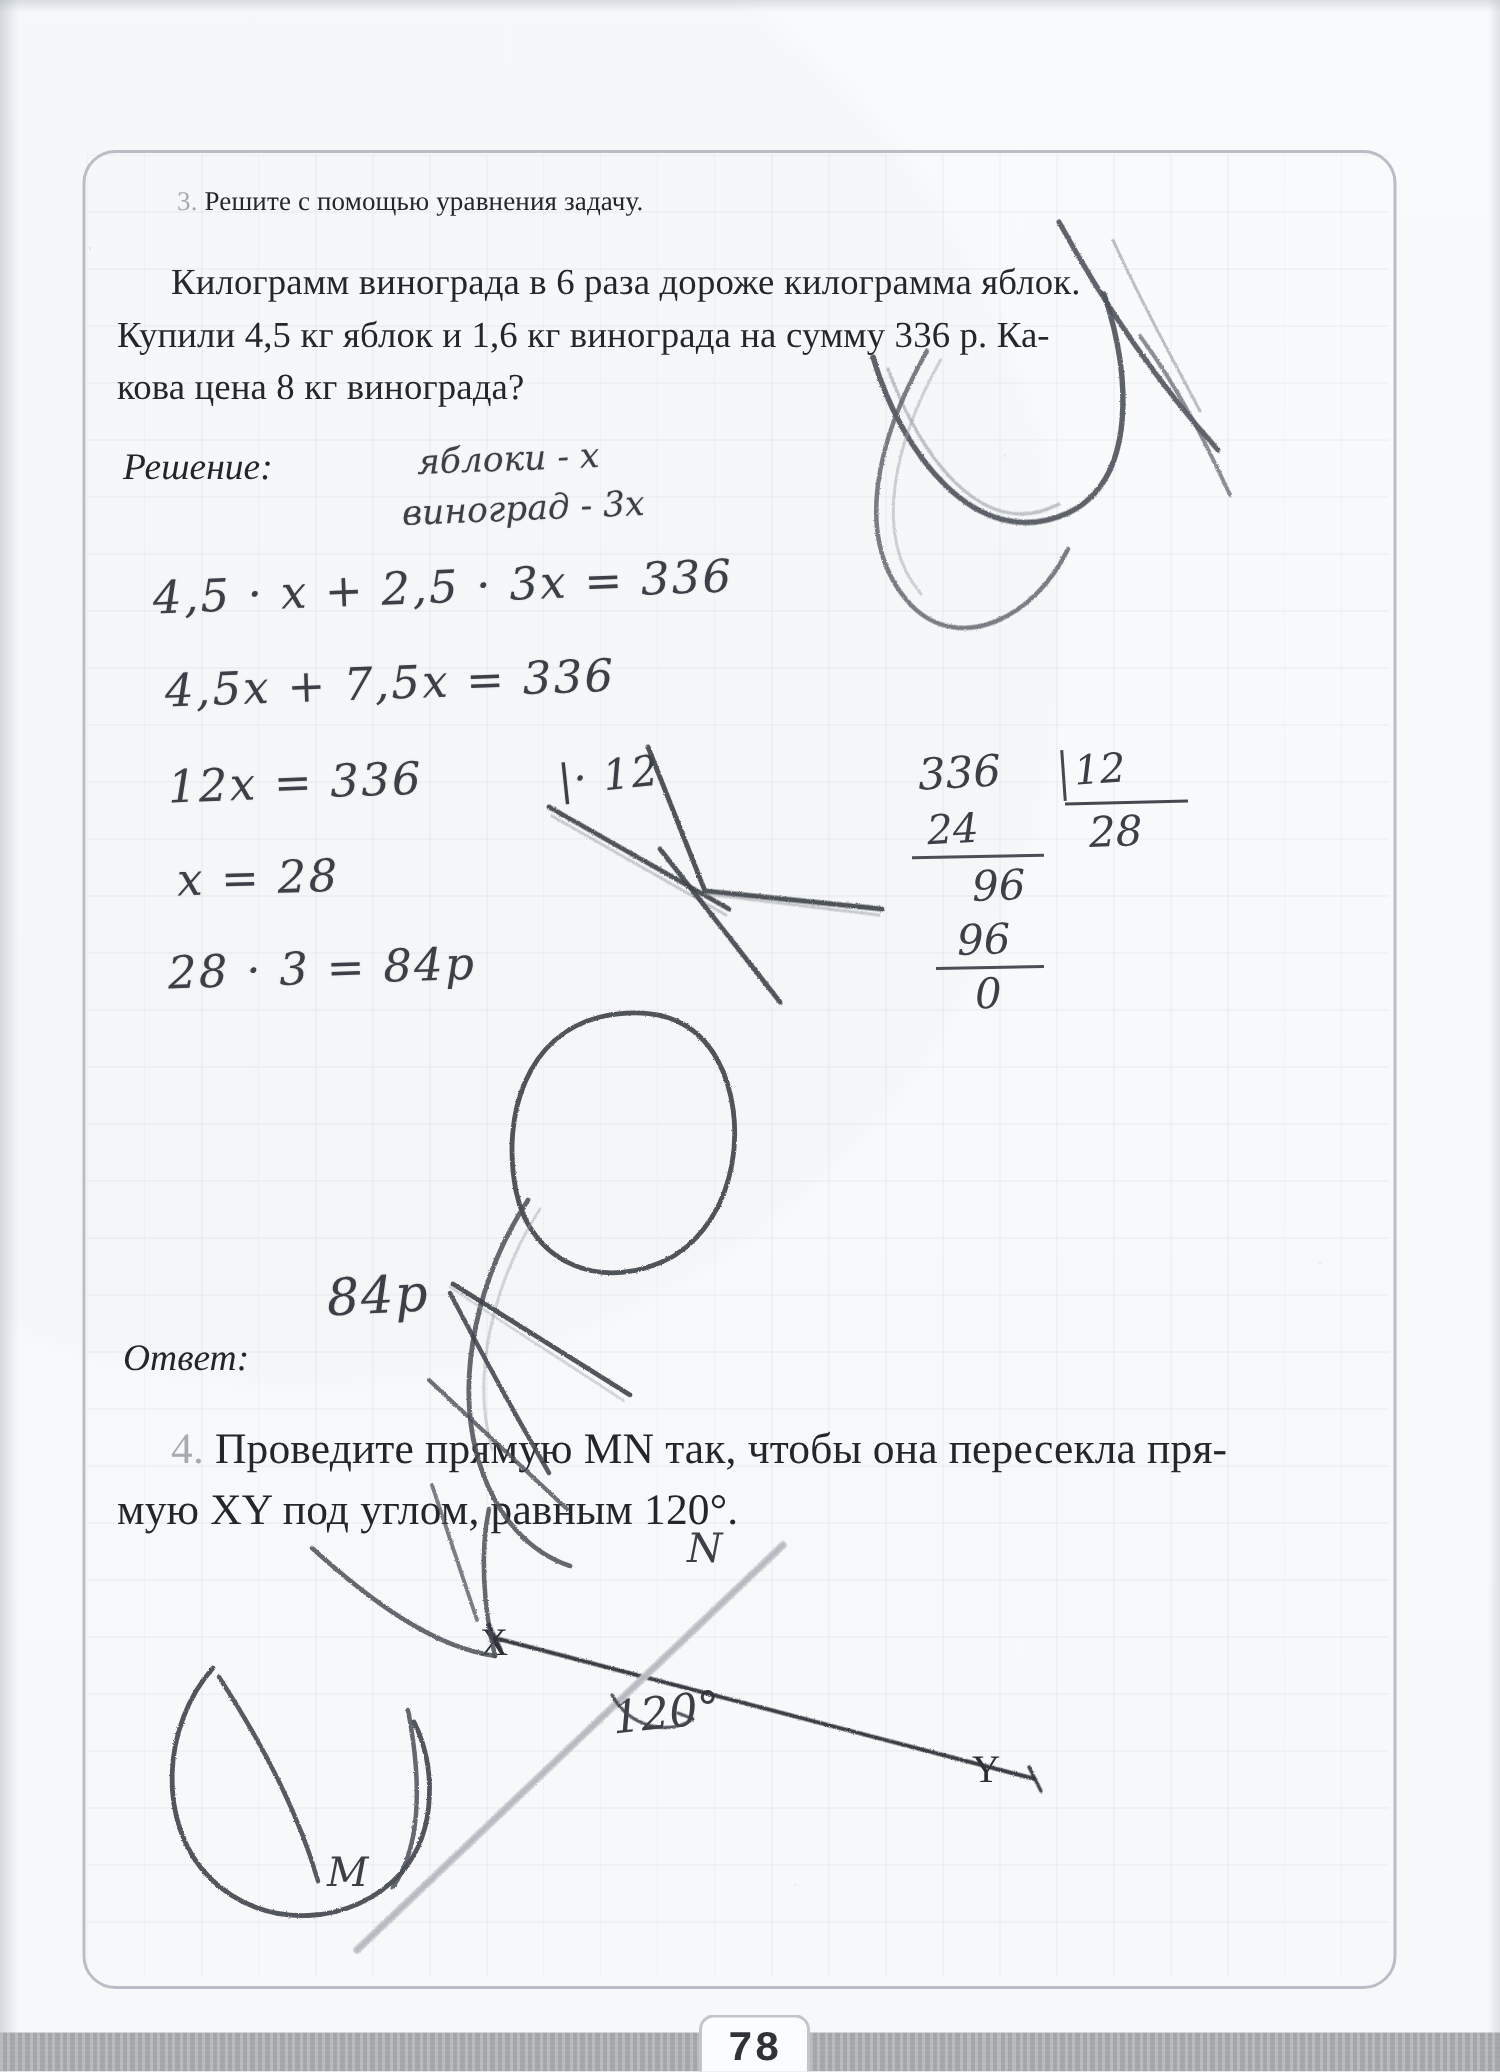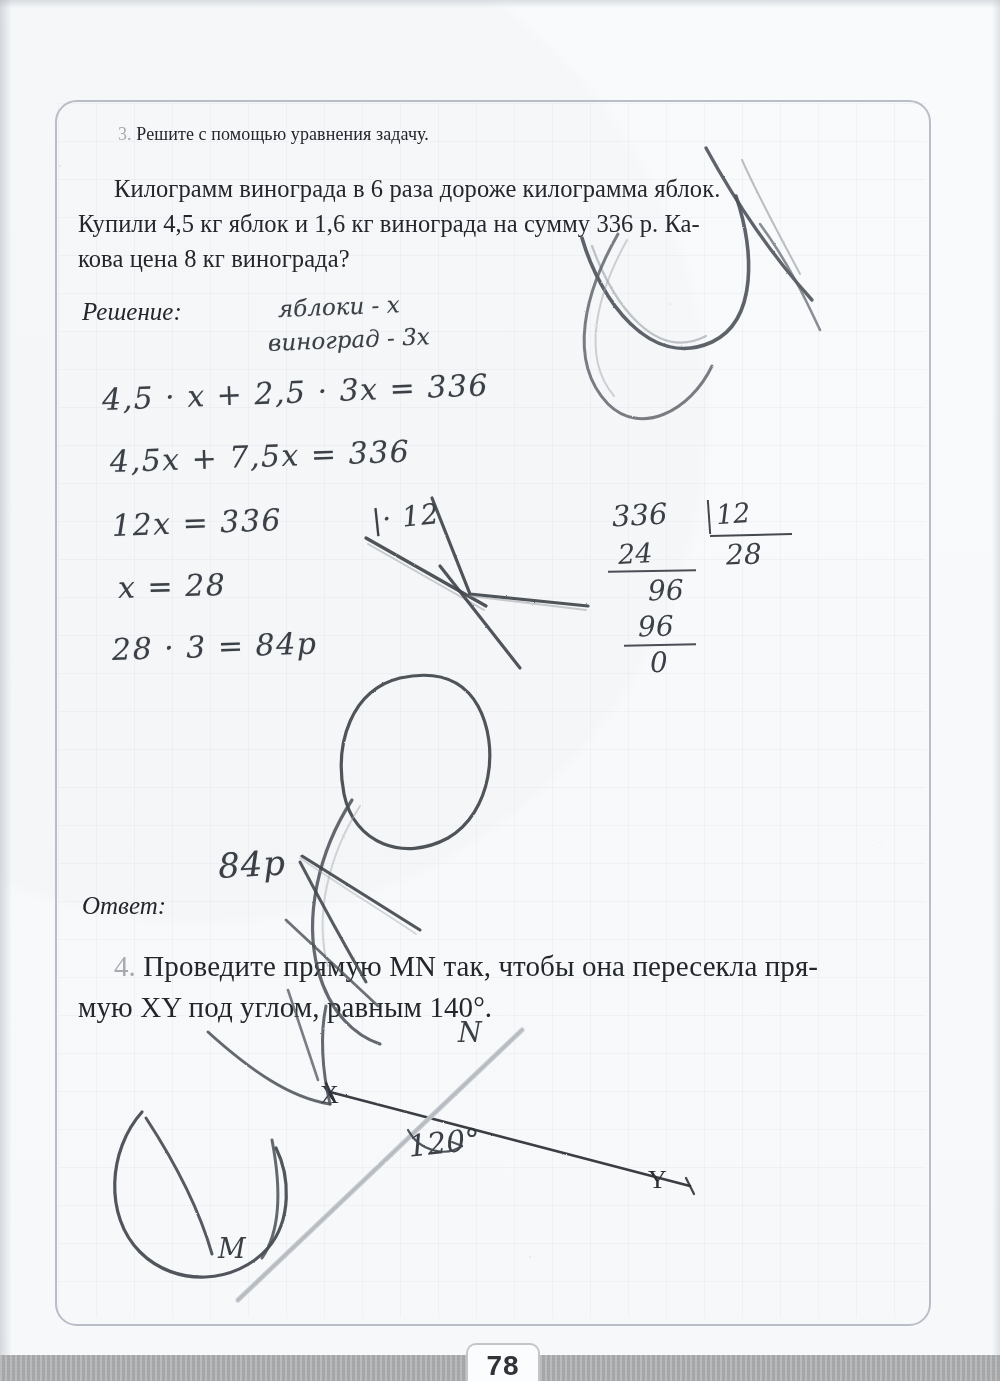--- a/index.html
+++ b/index.html
@@ -135,21 +135,21 @@
       repeating-linear-gradient(90deg, rgba(255,255,255,.5) 0 2px, transparent 2px 5px),
       repeating-linear-gradient(0deg, rgba(0,0,0,.06) 0 1px, transparent 1px 3px);
   }
   .page-tab{
     position:absolute;left:466px;top:1343px;width:70px;height:38px;
     background:#fbfcfd;border:2px solid #c3c6c9;
     border-bottom:none;border-radius:10px 10px 0 0;
     display:flex;align-items:center;justify-content:center;
   }
   .page-tab span{
-    font-family:Liberation Sans, sans-serif;
+    font-family:Liberation Mono, monospace;
     font-weight:bold;font-size:28px;color:#2f3237;
     letter-spacing:1px;position:relative;top:2px;
   }
   svg.overlay{position:absolute;left:0;top:0;width:1000px;height:1381px;pointer-events:none;}
 </style>
 </head>
 <body>
 
 <div class="page">
 
@@ -194,21 +194,21 @@
     <div class="ld-line1"></div>
     <div class="n ld-r1">96</div>
     <div class="n ld-sub2">96</div>
     <div class="ld-line2"></div>
     <div class="n ld-r2">0</div>
   </div>
 
   <div class="printed t4-body">
     <span class="ind"></span><span class="tasknum">4.</span>
     <span>Проведите прямую MN так, чтобы она пересекла пря-</span><br>
-    <span>мую XY под углом, равным 140°.</span>
+    <span>мую XY под углом, равным 120°.</span>
   </div>
 
   <div class="diagram">
     <span class="geo-label" style="left:250px;top:95px;">X</span>
     <span class="geo-label" style="left:578px;top:180px;">Y</span>
     <span class="geo-hand" style="left:148px;top:248px;">M</span>
     <span class="geo-hand" style="left:388px;top:32px;">N</span>
     <span class="geo-hand" style="left:338px;top:140px;font-size:30px;transform:rotate(-6deg);">120°</span>
   </div>
 

